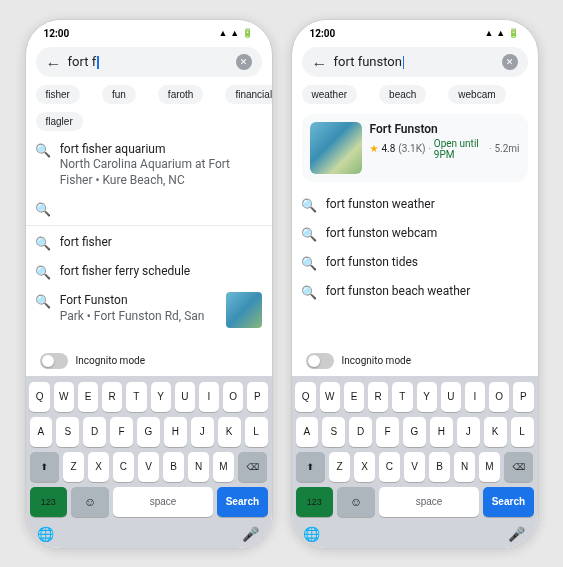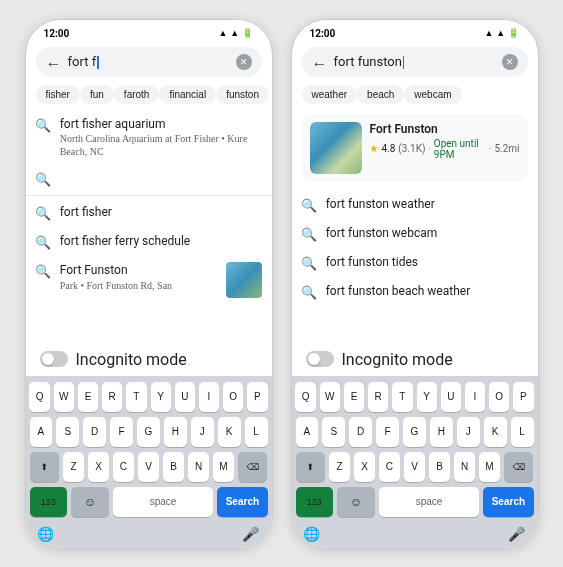--- a/index.html
+++ b/index.html
@@ -70,21 +70,21 @@
       font-size: 9px;
       display: flex;
       align-items: center;
       justify-content: center;
       cursor: pointer;
     }
 
     
     .chips-row {
       display: flex;
-      gap: 0;
+      gap: 22px;
       padding: 2px 10px 6px 10px;
       overflow: hidden;
       flex-wrap: nowrap;
     }
     .chip {
       background: #f1f3f4;
       border-radius: 16px;
       padding: 4px 10px;
       font-size: 10px;
       color: #202124;
@@ -112,24 +112,23 @@
       font-size: 13px;
       margin-top: 2px;
       flex-shrink: 0;
     }
     .suggestion-text {
       font-size: 12px;
       color: #202124;
       line-height: 1.4;
     }
     .suggestion-sub {
-      font-size: 10px;
+      font-size: 12px;
       color: #5f6368;
       line-height: 1.3;
-      font-family: Liberation Serif, serif;
     }
 
     
     .rich-card {
       margin: 4px 10px 8px 10px;
       border-radius: 12px;
       background: #f8f9fa;
       padding: 8px;
       display: flex;
       gap: 8px;
@@ -202,21 +201,21 @@
       width: 12px;
       height: 12px;
       border-radius: 50%;
       background: #fff;
       position: absolute;
       top: 2px;
       left: 2px;
       box-shadow: 0 1px 2px rgba(0,0,0,0.3);
     }
     .incognito-label {
-      font-size: 16px;
+      font-size: 10px;
       color: #202124;
     }
 
     
     .keyboard {
       background: #d1d5db;
       padding: 6px 4px 4px 4px;
     }
     .kb-row {
       display: flex;
@@ -321,20 +320,23 @@
   </div>
 
   <div class="chips-row">
     <button class="chip">fisher</button>
     <button class="chip">fun</button>
     <button class="chip">faroth</button>
     <button class="chip">financial</button>
     <button class="chip">funston</button>
   </div>
 
+  <div class="chip-row2">
+    <button class="chip">flagler</button>
+  </div>
 
   <div class="results">
     <div class="suggestion-item">
       <span class="suggestion-icon">🔍</span>
       <div>
         <div class="suggestion-text">fort fisher aquarium</div>
         <div class="suggestion-sub">North Carolina Aquarium at Fort Fisher • Kure Beach, NC</div>
       </div>
     </div>
     <div class="suggestion-item">

